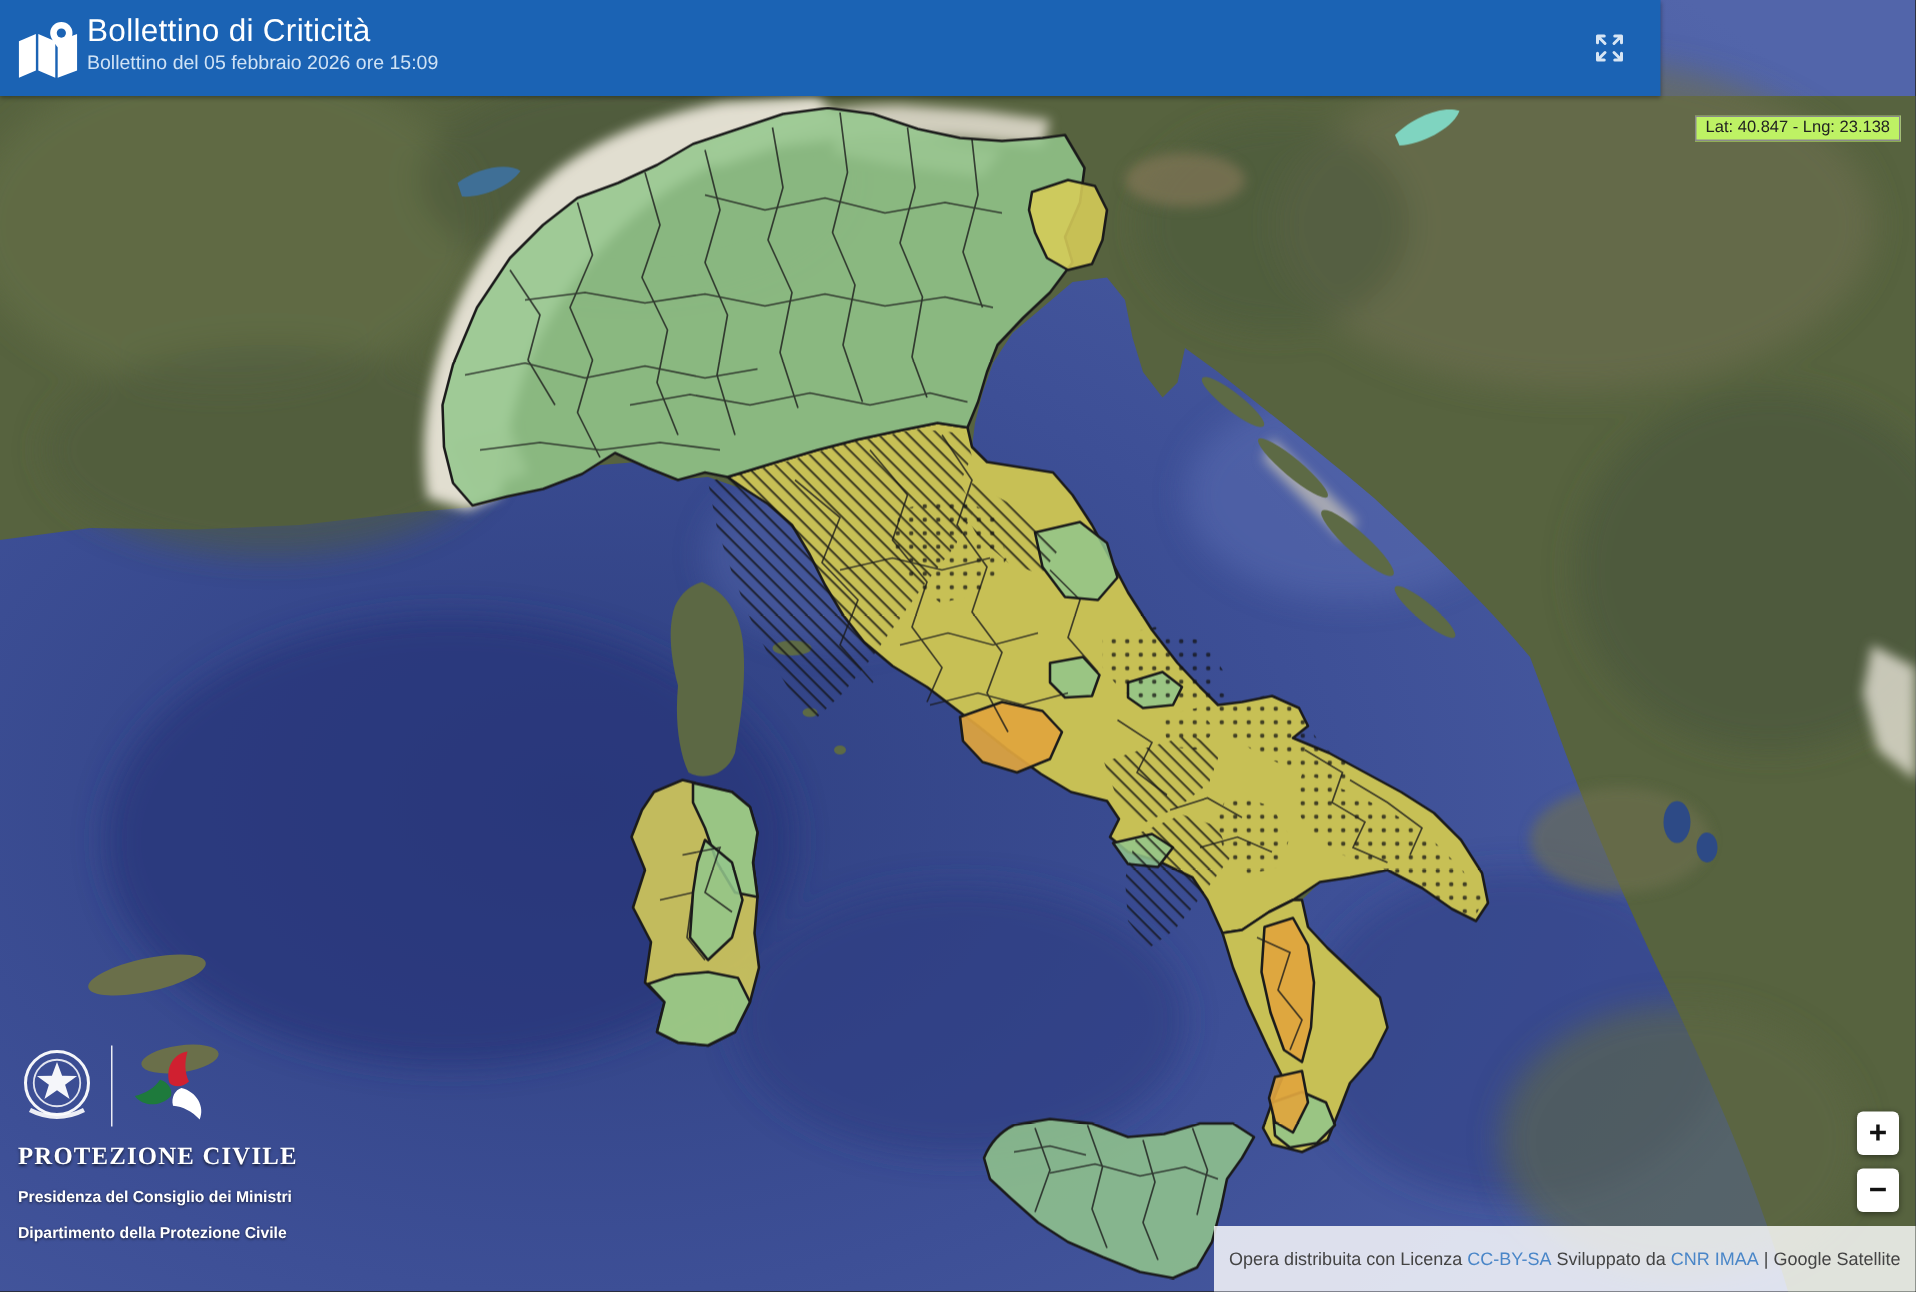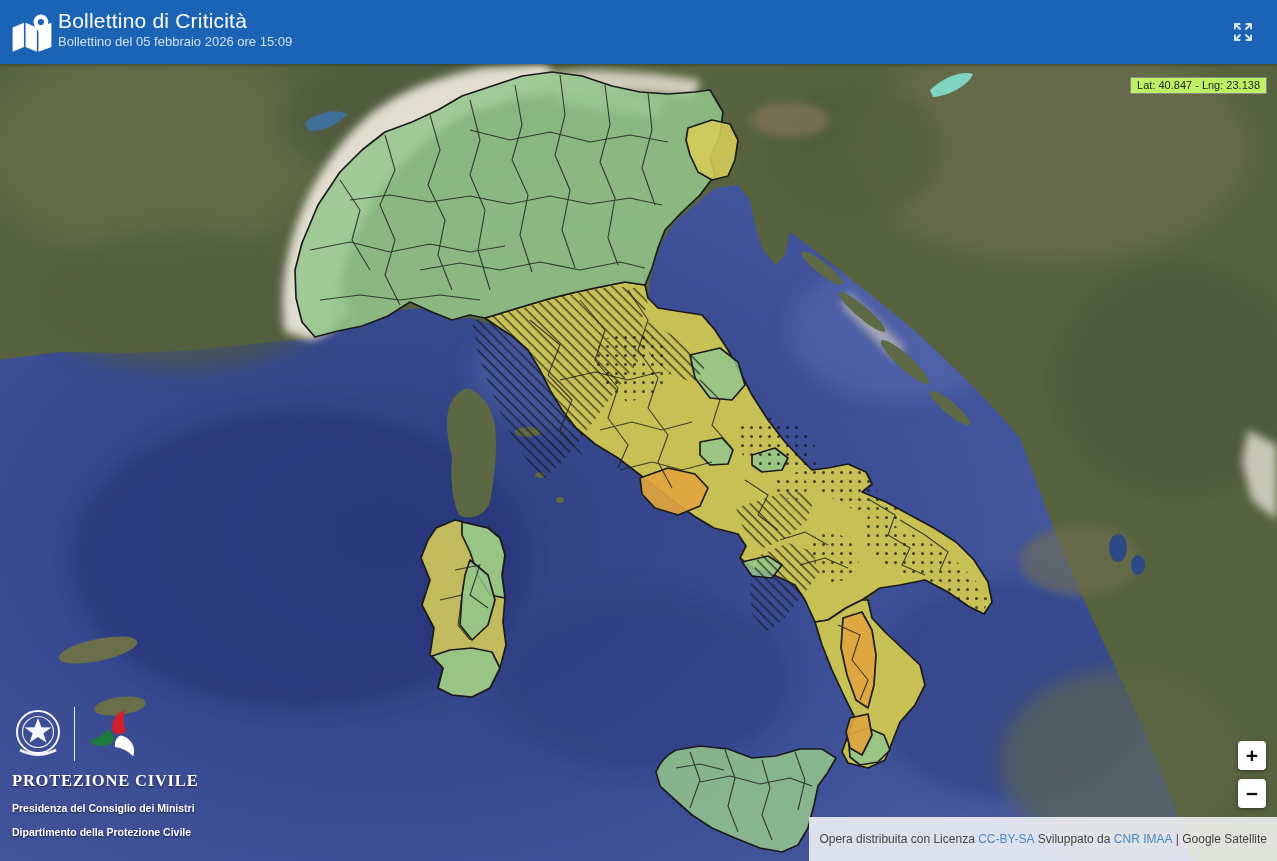--- a/index.html
+++ b/index.html
@@ -1,21 +1,21 @@
 <!DOCTYPE html>
 <html><head>
 <meta charset="utf-8">
 <style>
   html,body{margin:0;padding:0;background:#222;}
   #app{position:relative;width:1277px;height:861px;overflow:hidden;
        font-family:"Liberation Sans",sans-serif;user-select:none;}
   #mapsvg{position:absolute;left:0;top:0;}
 
   
-  .topbar{position:absolute;left:0;top:0;width:1277px;height:64px;
+  .topbar{position:absolute;left:0;top:0;width:1107px;height:64px;
           background:#1b63b4;display:flex;align-items:center;z-index:30;
           box-shadow:0 1px 3px rgba(0,0,0,.35);}
   .brandwrap{display:flex;align-items:flex-start;margin-left:10px;}
   .mapicon{width:44px;height:42px;margin-top:4px;flex:0 0 auto;}
   .titles{margin-left:4px;}
   .title{color:#ffffff;font-size:21px;line-height:24px;font-weight:400;letter-spacing:.2px;}
   .subtitle{color:#cfe2f5;font-size:13px;line-height:16px;margin-top:1px;}
   .spacer{flex:1;}
   .search{width:352px;margin-right:22px;background:transparent;border:none;
           border-bottom:1px solid rgba(255,255,255,.85);color:#fff;
@@ -33,21 +33,21 @@
   .zbtn{width:28px;height:29px;background:#fff;border-radius:4px;
         box-shadow:0 1px 4px rgba(0,0,0,.45);display:flex;align-items:center;
         justify-content:center;font-size:21px;font-weight:700;color:#111;
         cursor:pointer;line-height:1;}
   .attrib{position:absolute;right:0;bottom:0;height:20px;z-index:20;
           background:rgba(255,255,255,.82);display:flex;align-items:center;
           padding:12px 10px;font-size:12px;color:#444;white-space:pre;}
   .attrib a{color:#4a86c8;text-decoration:none;cursor:pointer;}
 
   
-  .pclogo{position:absolute;left:12px;bottom:22px;z-index:20;color:#fff;}
+  .pclogo{position:absolute;left:12px;bottom:32px;z-index:20;color:#fff;}
   .logorow{display:flex;align-items:center;gap:10px;height:62px;}
   .divider{width:1px;height:54px;background:rgba(255,255,255,.9);}
   .orgname{font-family:"Liberation Serif",serif;font-weight:700;
            font-size:16.5px;letter-spacing:.8px;margin-top:6px;
            text-shadow:0 1px 2px rgba(0,0,0,.6);}
   .orgline{font-size:10.5px;font-weight:700;line-height:13px;
            text-shadow:0 1px 2px rgba(0,0,0,.6);margin-top:11px;}
 </style>
 </head>
 <body>

